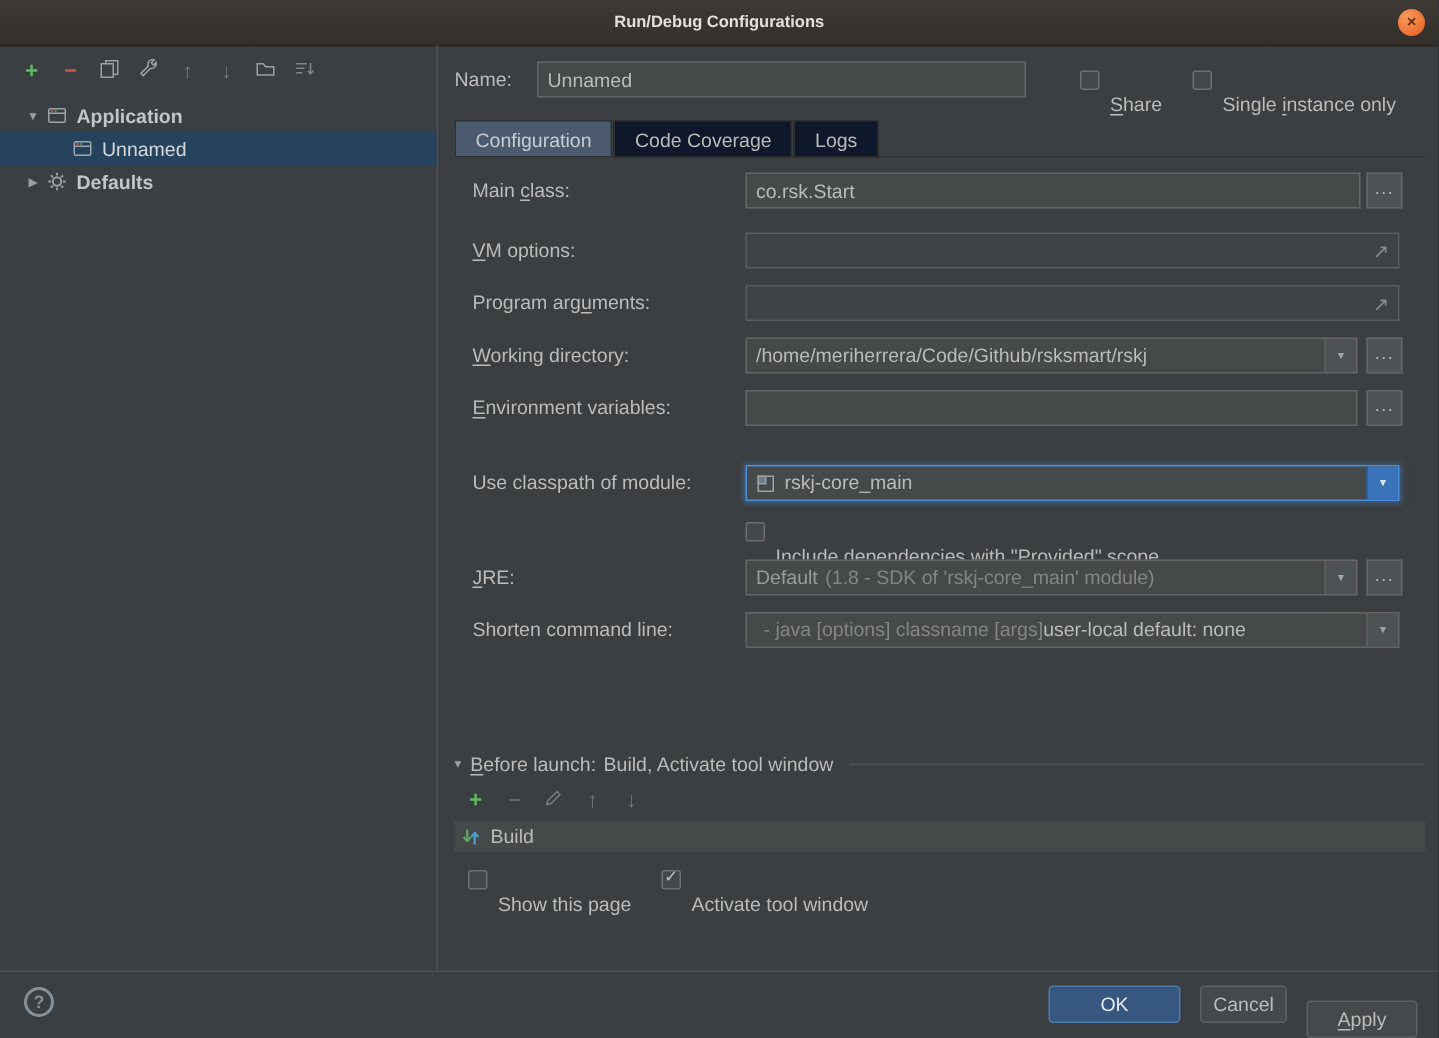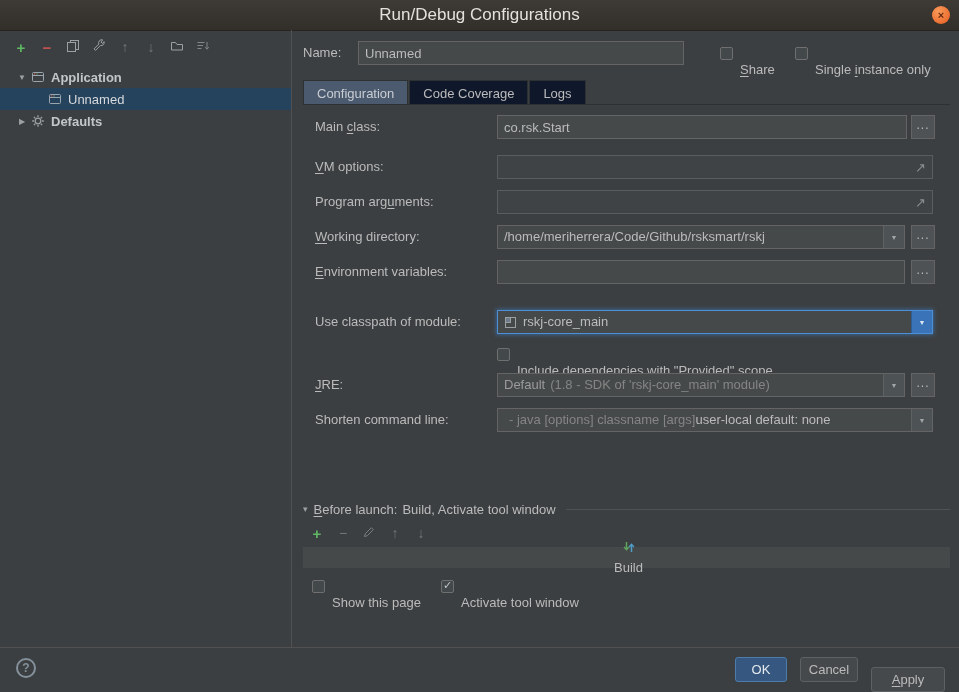--- a/index.html
+++ b/index.html
@@ -4,21 +4,21 @@
 <style>
   html,body{margin:0;padding:0;background:#2b2b2b;}
   .app{position:relative;width:959px;height:692px;background:#3c3f41;overflow:hidden;
        font-family:"Liberation Sans",sans-serif;font-size:13px;color:#bbbbbb;}
   u{text-decoration:underline;text-underline-offset:2px;}
 
   
   .titlebar{position:absolute;left:0;top:0;right:0;height:30px;
     background:linear-gradient(#3e3a35,#322f2a);border-bottom:1px solid #262320;
     display:flex;align-items:center;justify-content:center;}
-  .title{color:#e4e1dd;font-weight:normal;font-size:17px;}
+  .title{color:#e4e1dd;font-weight:bold;font-size:11px;}
   .close-btn{position:absolute;right:9px;top:6px;width:18px;height:18px;border-radius:50%;
     background:radial-gradient(circle at 35% 30%,#f99a5a,#e75c20);
     display:flex;align-items:center;justify-content:center;cursor:pointer;}
   .close-btn span{color:#6b2d0e;font-size:11px;font-weight:bold;line-height:1;}
 
   
   .sidebar{position:absolute;left:0;top:30px;width:291px;height:617px;border-right:1px solid #515151;}
   .side-toolbar{display:flex;align-items:center;gap:10px;padding:9px 10px 6px 13px;}
   .tbi{width:16px;height:16px;display:flex;align-items:center;justify-content:center;
     font-size:14px;color:#9da0a3;cursor:pointer;line-height:1;}
@@ -70,33 +70,33 @@
   .tabline{position:absolute;height:0;border-top:1px solid #2e3132;}
 
   .section-head{position:absolute;display:flex;align-items:center;height:16px;cursor:pointer;}
   .sarrow{font-size:9px;color:#9da0a3;margin-right:6px;}
   .stitle{color:#bbbbbb;margin-right:5px;white-space:nowrap;}
   .ssummary{color:#bbbbbb;white-space:nowrap;}
   .sline{flex:1;border-top:1px solid #515151;margin-left:10px;}
 
   .bl-toolbar{position:absolute;display:flex;align-items:center;gap:10px;height:18px;}
   .bl-list{position:absolute;height:21px;background:#45494a;display:flex;align-items:center;}
-  .bl-item{display:flex;align-items:center;gap:6px;padding-left:4px;width:100%;cursor:pointer;flex-direction:column;}
+  .bl-item{display:flex;align-items:center;gap:6px;padding-left:4px;width:100%;cursor:pointer;}
   .bicon{width:14px;height:14px;display:flex;align-items:center;justify-content:center;}
 
   
   .footer{position:absolute;left:0;right:0;bottom:0;height:44px;border-top:1px solid #515151;}
   .help{position:absolute;left:16px;top:10px;width:20px;height:20px;border-radius:50%;border:2px solid #84909a;
     box-sizing:border-box;display:flex;align-items:center;justify-content:center;cursor:pointer;}
   .help span{color:#84909a;font-weight:bold;font-size:12px;line-height:1;}
   .btns{position:absolute;right:14px;top:9px;display:flex;gap:13px;}
   .btn{height:25px;background:#46494b;border:1px solid #5e6163;border-radius:3px;color:#bbbbbb;
     font-family:"Liberation Sans",sans-serif;font-size:13px;cursor:pointer;padding:0;}
   .btn.primary{background:#365880;border-color:#4d7bab;color:#e6eaee;}
-  .w-ok{width:52px;} .w-cancel{width:58px;} .w-apply{width:74px;margin-top:10px;}
+  .w-ok{width:88px;} .w-cancel{width:58px;} .w-apply{width:74px;margin-top:10px;}
 </style>
 </head>
 <body>
 
 <div class="app">
 
   <div class="titlebar">
     <span class="title">Run/Debug Configurations</span>
     <span class="close-btn">
       <span>×</span>

